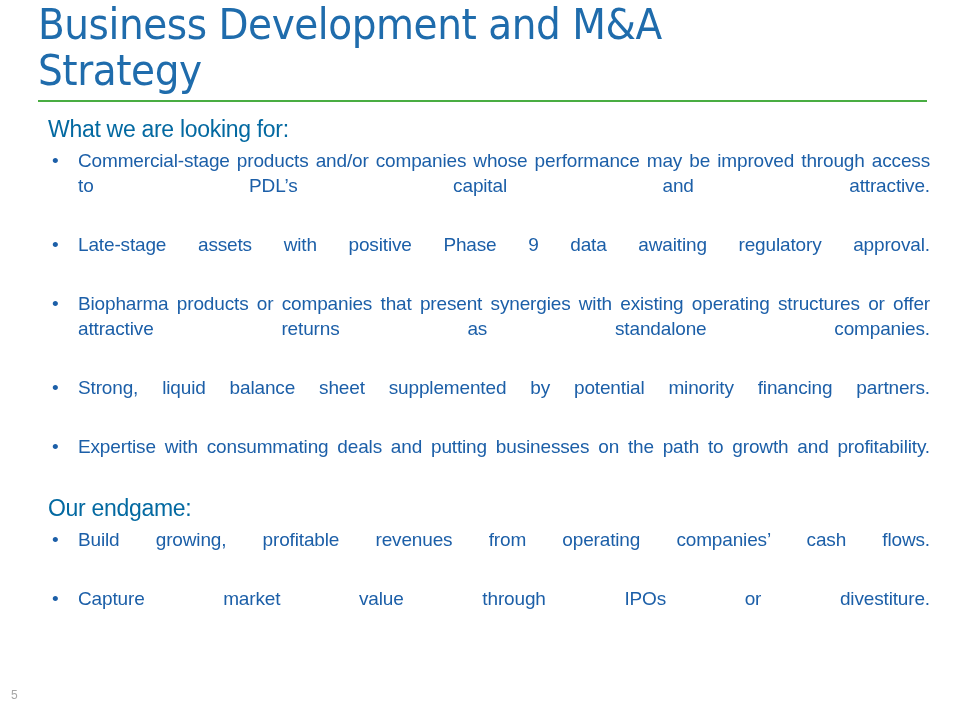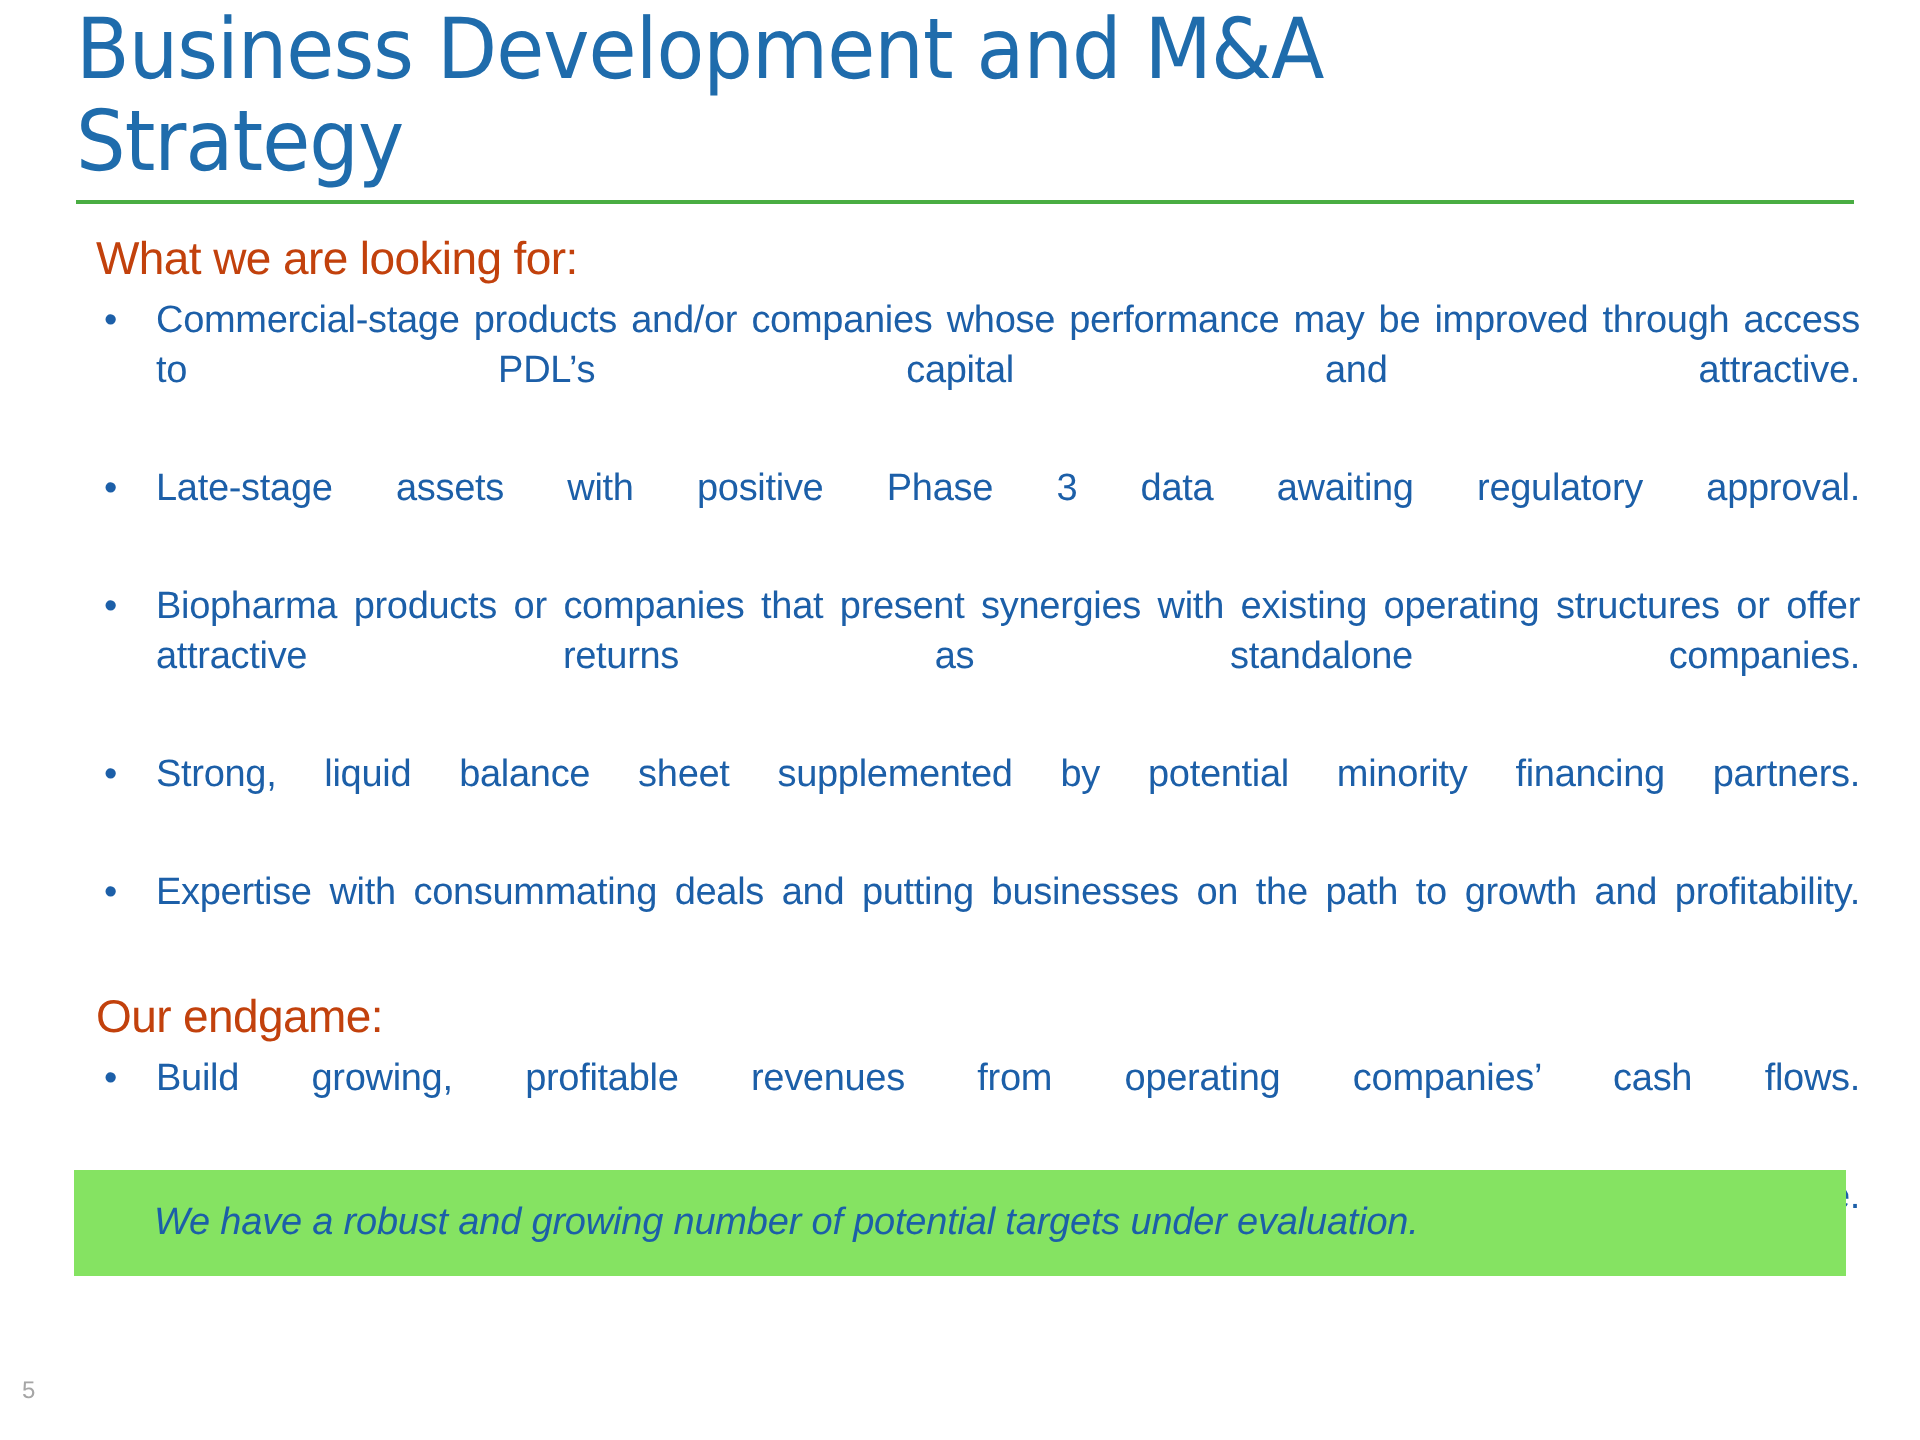--- a/index.html
+++ b/index.html
@@ -56,21 +56,21 @@
     position: absolute;
     left: 40px;
     top: 114px;
     width: 890px;
   }
 
   .section-heading {
     font-family: "Liberation Sans", sans-serif;
     font-size: 23px;
     line-height: 30px;
-    color: #c2410c;
+    color: #0369a1;
     font-weight: 400;
     margin: 0 0 4px 8px;
     letter-spacing: -0.3px;
   }
   .section-heading.tight-top { margin-top: 6px; }
 
   ul.bullets {
     list-style: none;
     margin: 0 0 6px 0;
     padding: 0;
@@ -196,21 +196,21 @@
 
     <div>
       <div class="section-heading">What we are looking for:</div>
       <ul class="bullets">
         <li>
           <span class="bullet-dot">•</span>
           <span class="bullet-text">Commercial-stage products and/or companies whose performance may be improved through access to PDL’s capital and attractive.</span>
         </li>
         <li>
           <span class="bullet-dot">•</span>
-          <span class="bullet-text">Late-stage assets with positive Phase 3 data awaiting regulatory approval.</span>
+          <span class="bullet-text">Late-stage assets with positive Phase 9 data awaiting regulatory approval.</span>
         </li>
         <li>
           <span class="bullet-dot">•</span>
           <span class="bullet-text">Biopharma products or companies that present synergies with existing operating structures or offer attractive returns as standalone companies.</span>
         </li>
       </ul>
     </div>
 
     <div>
       <ul class="bullets">
@@ -234,20 +234,17 @@
         </li>
         <li>
           <span class="bullet-dot">•</span>
           <span class="bullet-text">Capture market value through IPOs or divestiture.</span>
         </li>
       </ul>
     </div>
 
   </div>
 
-  <div class="callout">
-    <span class="callout-text">We have a robust and growing number of potential targets under evaluation.</span>
-  </div>
 
   <div class="page-number">5</div>
 
 
 </div>
 
 </body></html>

